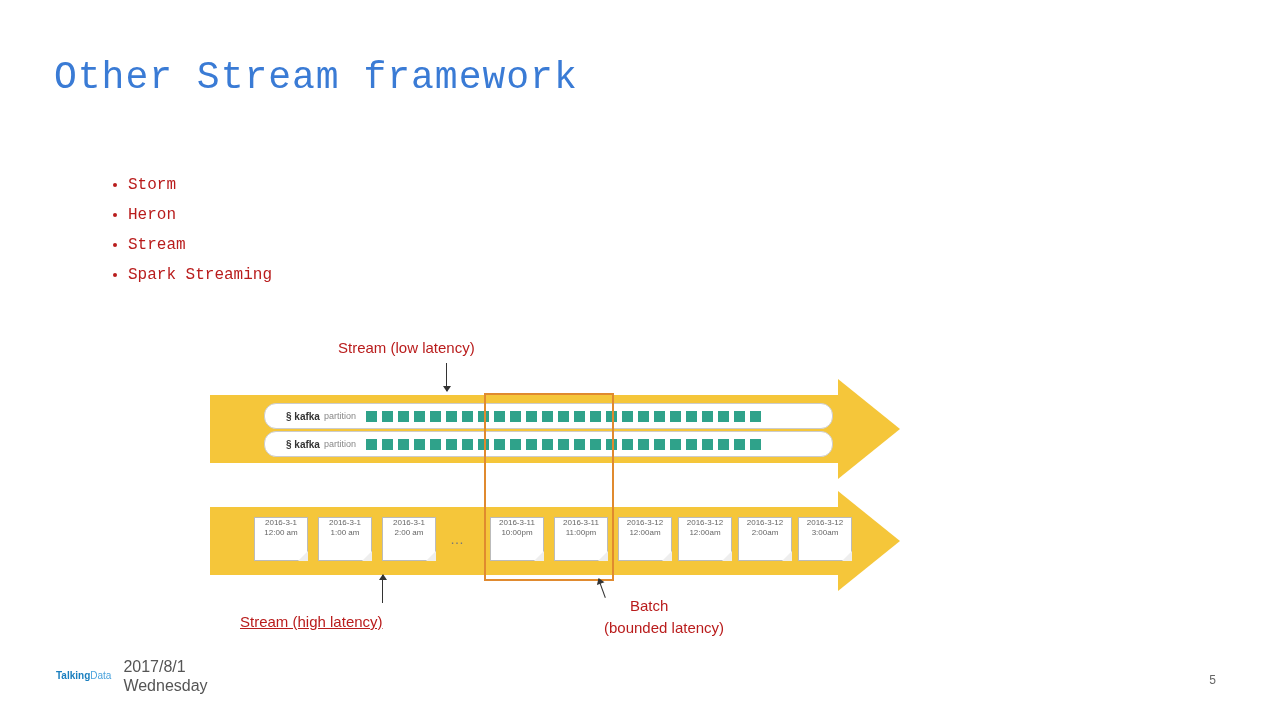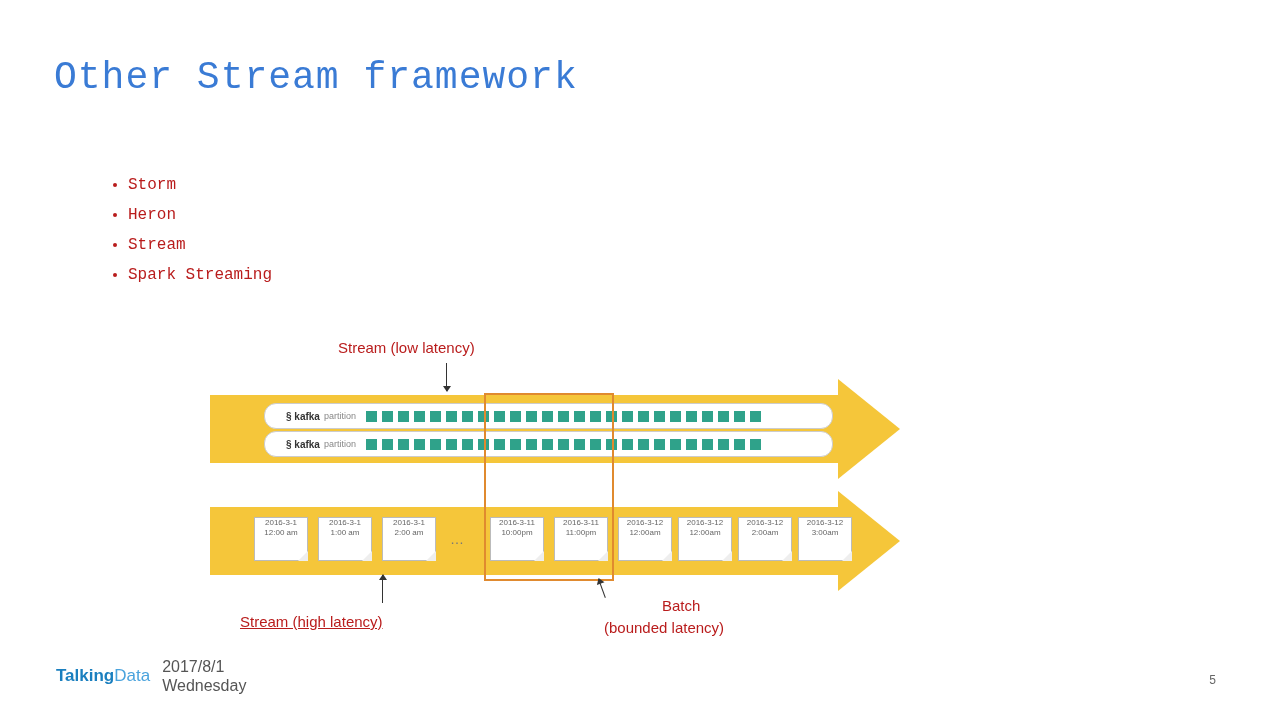--- a/index.html
+++ b/index.html
@@ -151,21 +151,21 @@
   .footer {
     position: absolute;
     left: 56px;
     bottom: 20px;
     display: flex;
     align-items: center;
     gap: 12px;
     font-family: Arial, sans-serif;
   }
   .brand {
-    font-size: 17px;
+    font-size: 10px;
     font-weight: bold;
   }
   .brand .t1 { color: #1a7fbf; }
   .brand .t2 { color: #4aa3dd; font-weight: normal; }
   .date {
     font-size: 16px;
     color: #555;
     line-height: 1.2;
   }
   .page-num {
@@ -300,21 +300,21 @@
     <div>2016-3-12</div>
       <div>3:00am</div>
   </div>
 
   <div class="highlight" style="left:274px; top:58px; width:126px; height:184px;"></div>
 
   <div class="pointer pointer-up" style="left:172px; top:240px; height:28px;"></div>
   <div class="label" style="left:30px; top:278px;text-decoration:underline;">Stream (high latency)</div>
 
   <div class="pointer pointer-up" style="left:388px; top:244px; height:20px; transform:rotate(-20deg); transform-origin:top;"></div>
-  <div class="label" style="left:452px; top:262px;">Batch</div>
+  <div class="label" style="left:420px; top:262px;">Batch</div>
   <div class="label" style="left:394px; top:284px;">(bounded latency)</div>
 
 </div>
 
 <div class="footer">
   <span class="brand">
     <span class="t1">Talking</span><span class="t2">Data</span>
   </span>
   <span class="date">
     <div>2017/8/1</div>

